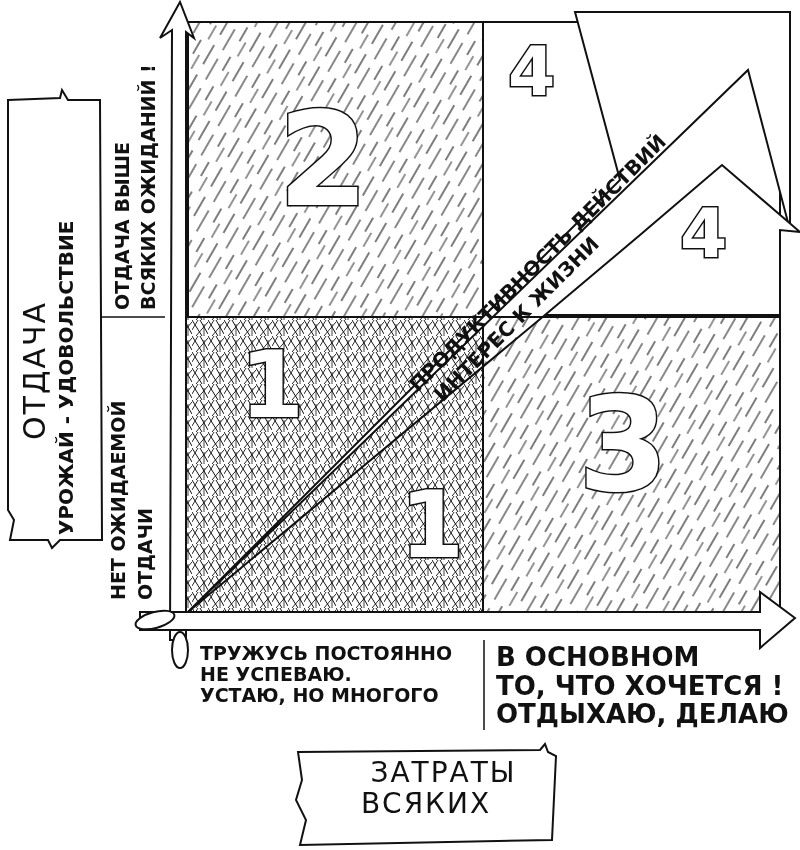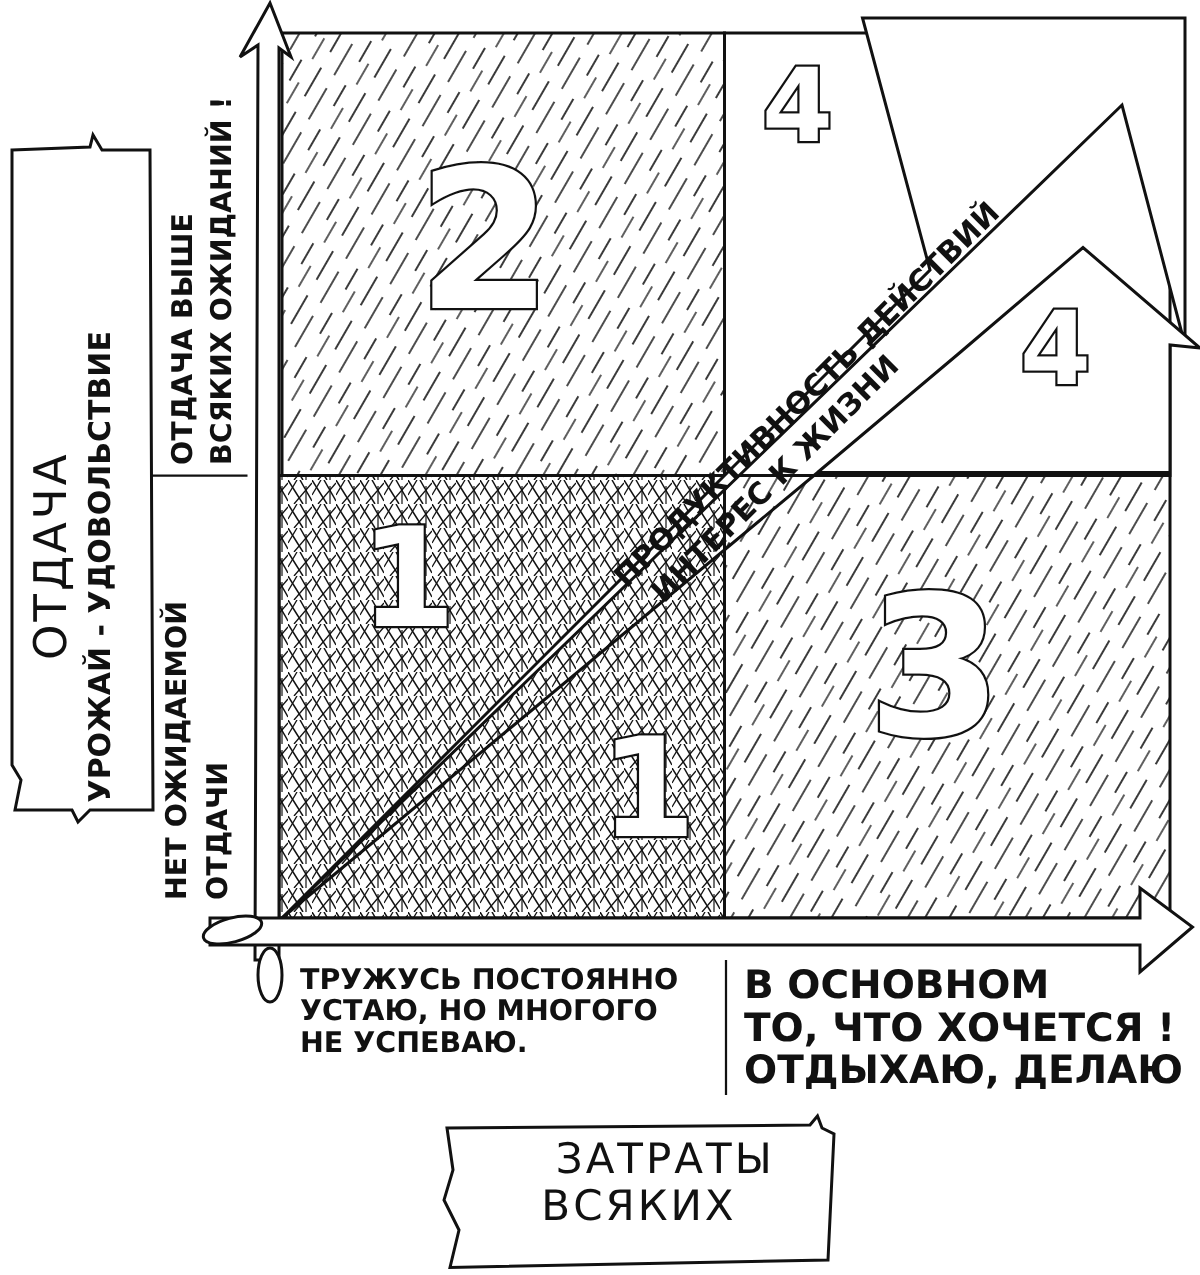--- a/index.html
+++ b/index.html
@@ -72,22 +72,22 @@
 <div class="num" style="left:680px; top:200px; font-size:68px;">4</div>
 <div class="num" style="left:240px; top:340px; font-size:92px;">1</div>
 <div class="num" style="left:400px; top:480px; font-size:92px;">1</div>
 <div class="num" style="left:578px; top:380px; font-size:130px;">3</div>
 
 <div class="lbl" style="left:405px; top:380px; font-size:20px; transform-origin:left top; transform:rotate(-45deg);">ПРОДУКТИВНОСТЬ ДЕЙСТВИЙ</div>
 <div class="lbl" style="left:430px; top:390px; font-size:20px; transform-origin:left top; transform:rotate(-45deg);">ИНТЕРЕС К ЖИЗНИ</div>
 
 <div style="position:absolute; left:200px; top:643px; font-size:19px;">
   <div class="lbl" style="position:static;">ТРУЖУСЬ ПОСТОЯННО</div>
+  <div class="lbl" style="position:static;">НЕ УСПЕВАЮ.</div>
   <div class="lbl" style="position:static;">УСТАЮ, НО МНОГОГО</div>
-  <div class="lbl" style="position:static;">НЕ УСПЕВАЮ.</div>
 </div>
 <div style="position:absolute; left:496px; top:643px; font-size:26px;">
   <div class="lbl" style="position:static;">В ОСНОВНОМ</div>
   <div class="lbl" style="position:static;">ТО, ЧТО ХОЧЕТСЯ !</div>
   <div class="lbl" style="position:static;">ОТДЫХАЮ, ДЕЛАЮ</div>
 </div>
 
 <div style="position:absolute; left:300px; top:758px; width:252px; text-align:center;">
   <div class="lbl" style="position:static; font-size:28px; font-weight:normal; letter-spacing:2px;padding-left:35px;">ЗАТРАТЫ</div>
   <div class="lbl" style="position:static; font-size:28px; font-weight:normal; letter-spacing:2px;">ВСЯКИХ</div>

